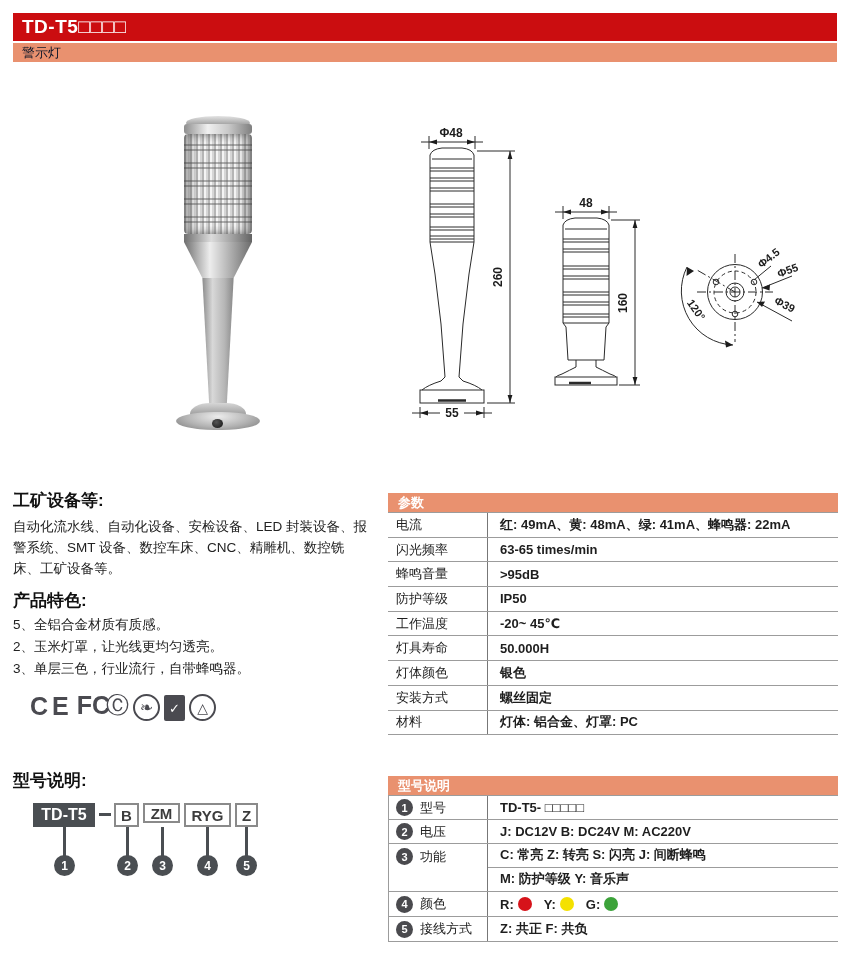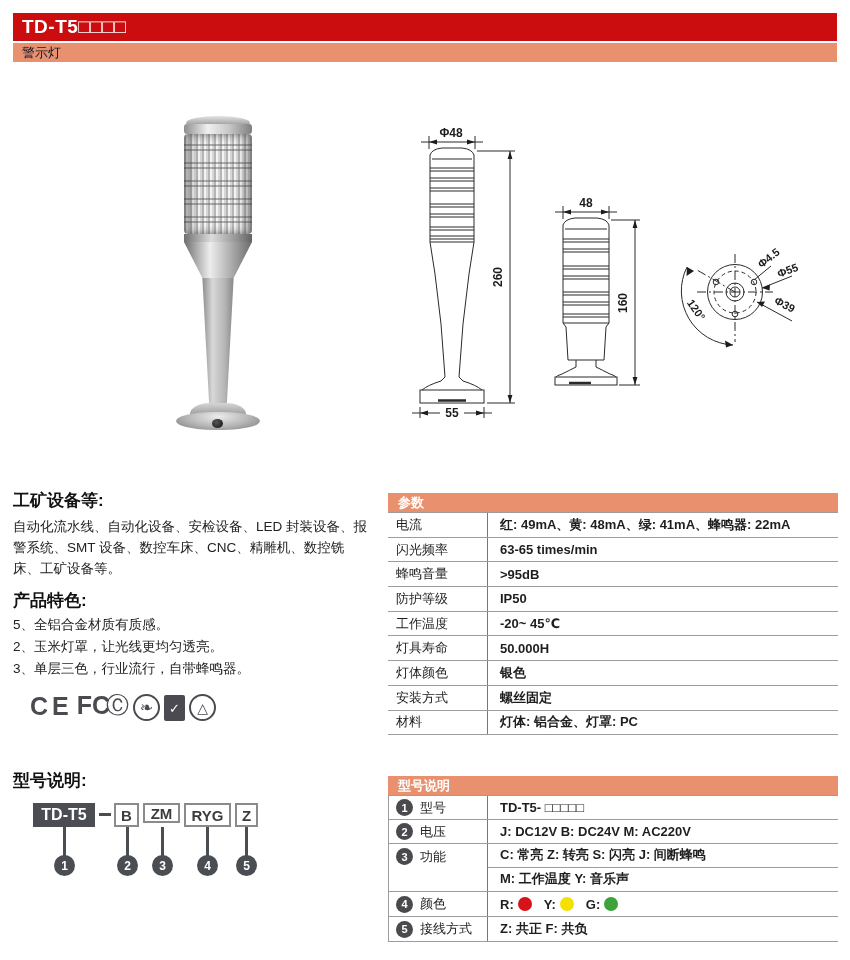--- a/index.html
+++ b/index.html
@@ -366,21 +366,21 @@
           </div>
         <div class="mvalue">J: DC12V   B: DC24V   M: AC220V</div>
       </div>
       <div class="mrow func" style="height:48px">
         <div class="mlabel">
             <span class="numc">3</span>
             <span>功能</span>
           </div>
         <div class="func-lines">
           <div>C: 常亮  Z: 转亮  S: 闪亮  J: 间断蜂鸣</div>
-          <div>M: 工作温度  Y: 音乐声</div>
+          <div>M: 防护等级  Y: 音乐声</div>
         </div>
       </div>
       <div class="mrow" style="height:25px">
         <div class="mlabel">
             <span class="numc">4</span>
             <span>颜色</span>
           </div>
         <div class="mvalue">
           <span>R:</span>
             <span class="dot dot-r"></span>

